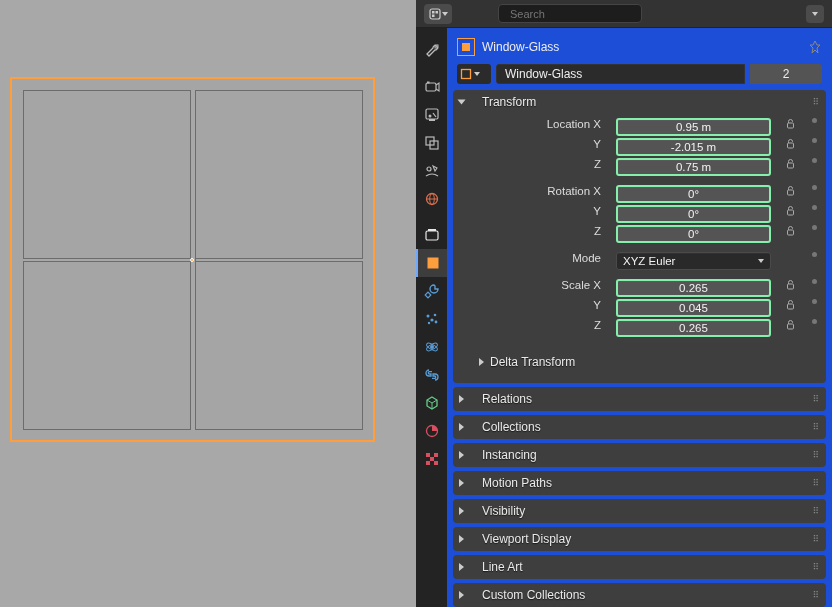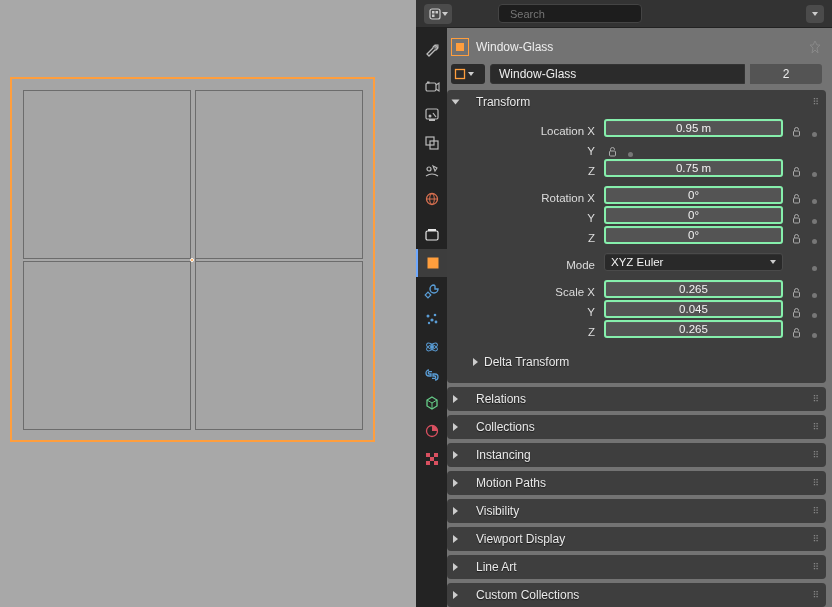--- a/index.html
+++ b/index.html
@@ -19,41 +19,41 @@
   .search-box { margin-left:auto; margin-right:auto;width:144px; height:19px; background:#1d1d1d; border:1px solid #444; border-radius:4px; display:flex; align-items:center; padding:0 6px; gap:5px; position:relative; left:-26px;}
   .search-box input { flex:1; background:transparent; border:none; outline:none; color:#999; font-size:11px;}
   .hdr-caret-btn { width:18px;height:18px; background:#4b4b4b; border-radius:4px; display:flex; align-items:center; justify-content:center; margin-left:auto;}
 
   .props-body { flex:1; display:flex; }
   .tab-strip { width:31px; background:#232323; display:flex; flex-direction:column; padding-top:9px; gap:0px; }
   .tab-btn { width:31px; height:28px; display:flex; align-items:center; justify-content:center; }
   .tab-btn.active { background:#3d3d3d; border-left: 2px solid #6ea8ff; }
   .tab-gap { height:8px; }
 
-  .panel-col { flex:1; background:#737373; display:flex; flex-direction:column; padding: 6px 6px 0 0; gap:2px; overflow:hidden;}
+  .panel-col { flex:1; background:#1d4ed8; display:flex; flex-direction:column; padding: 6px 6px 0 6px; gap:2px; overflow:hidden;}
 
   .crumb-row { height:25px; display:flex; align-items:center; gap:7px; padding:0 4px; position:relative;}
   .ico-box { width:18px;height:18px; border:1px solid #888; display:flex;align-items:center;justify-content:center; background:transparent;}
   .crumb-label { font-size:12px; color:#eee;}
   .pin-ico { margin-left:auto; color:#888; font-size:13px;}
 
   .name-row { height:25px; display:flex; align-items:center; gap:5px; padding:0 4px;}
   .name-ico-wrap { width:34px; height:20px; background:#2b2b2b; border-radius:3px; display:flex; align-items:center; padding:0 3px; gap:2px;}
   .name-field { flex:1; height:20px; background:#2b2b2b; border-radius:3px 0 0 3px; display:flex; align-items:center; padding:0 8px; color:#eee; border:1px solid #333;}
   .users-field { width:72px; height:20px; background:#545454; border-radius:0 3px 3px 0; display:flex; align-items:center; justify-content:center; color:#eee;}
 
   .subpanel { background:#3e3e3e; border-radius:4px; margin-top:2px;}
   .sub-hdr { height:24px; display:flex; align-items:center; padding:0 6px; gap:18px; position:relative;}
   .sub-hdr .triangle { width:0;height:0;border-top:4px solid transparent;border-bottom:4px solid transparent;border-left:5px solid #ccc; }
   .sub-hdr.open .triangle { transform: rotate(90deg);}
   .sub-hdr .title { font-size:12px; color:#eaeaea; text-shadow:0 1px 1px rgba(0,0,0,.6); }
   .dots-menu { position:absolute; right:6px; color:#888; font-size:9px; letter-spacing:1px;}
 
   .sub-body { padding: 4px 6px 10px 6px; display:flex; flex-direction:column; gap:1px;}
-  .prop-row { display:flex; align-items:flex-end; gap:5px; height:19px; }
+  .prop-row { display:flex; align-items:flex-start; gap:11px; height:19px; }
   .prop-label { width:146px; text-align:right; color:#ddd; font-size:11.5px; padding-right:4px;}
   .prop-val { flex:1; height:18px; background:#545454; border-radius:3px; display:flex; align-items:center; justify-content:center; color:#f2f2f2; font-size:11.5px; border:2px solid #86efac; box-shadow:inset 0 1px 0 rgba(255,255,255,.04);}
   .prop-val.dropdown { justify-content:flex-start; padding:0 6px; background:#292929; border:1px solid #4a4a4a;}
   .prop-lock { width:16px; display:flex;justify-content:center; color:#bbb; font-size:10px;}
   .prop-dot { width:5px;height:5px; border-radius:50%; background:#777; margin:0 3px;}
 
   .nested-hdr { height:22px; display:flex; align-items:center; padding-left:20px; gap:6px;margin-top:12px;}
   .nested-hdr .triangle { width:0;height:0;border-top:4px solid transparent;border-bottom:4px solid transparent;border-left:5px solid #ccc;}
   .row-gap { height:6px; }
 
@@ -243,20 +243,21 @@
             <div class="prop-lock">
                 <svg width="11" height="11">
                   <rect x="2.5" y="5" width="6" height="5" rx="1" fill="none" stroke="#aaa" stroke-width="1"></rect>
                   <path d="M3.5 5 L3.5 3.5 A2 2 0 0 1 7.5 3.5 L7.5 4" fill="none" stroke="#aaa" stroke-width="1"></path>
                 </svg>
               </div>
             <div class="prop-dot"></div>
           </div>
           <div class="prop-row">
             <div class="prop-label">Y</div>
+            <div class="prop-val">-2.015 m</div>
             <div class="prop-lock">
                 <svg width="11" height="11">
                   <rect x="2.5" y="5" width="6" height="5" rx="1" fill="none" stroke="#aaa" stroke-width="1"></rect>
                   <path d="M3.5 5 L3.5 3.5 A2 2 0 0 1 7.5 3.5 L7.5 4" fill="none" stroke="#aaa" stroke-width="1"></path>
                 </svg>
               </div>
             <div class="prop-dot"></div>
           </div>
           <div class="prop-row">
             <div class="prop-label">Z</div>

